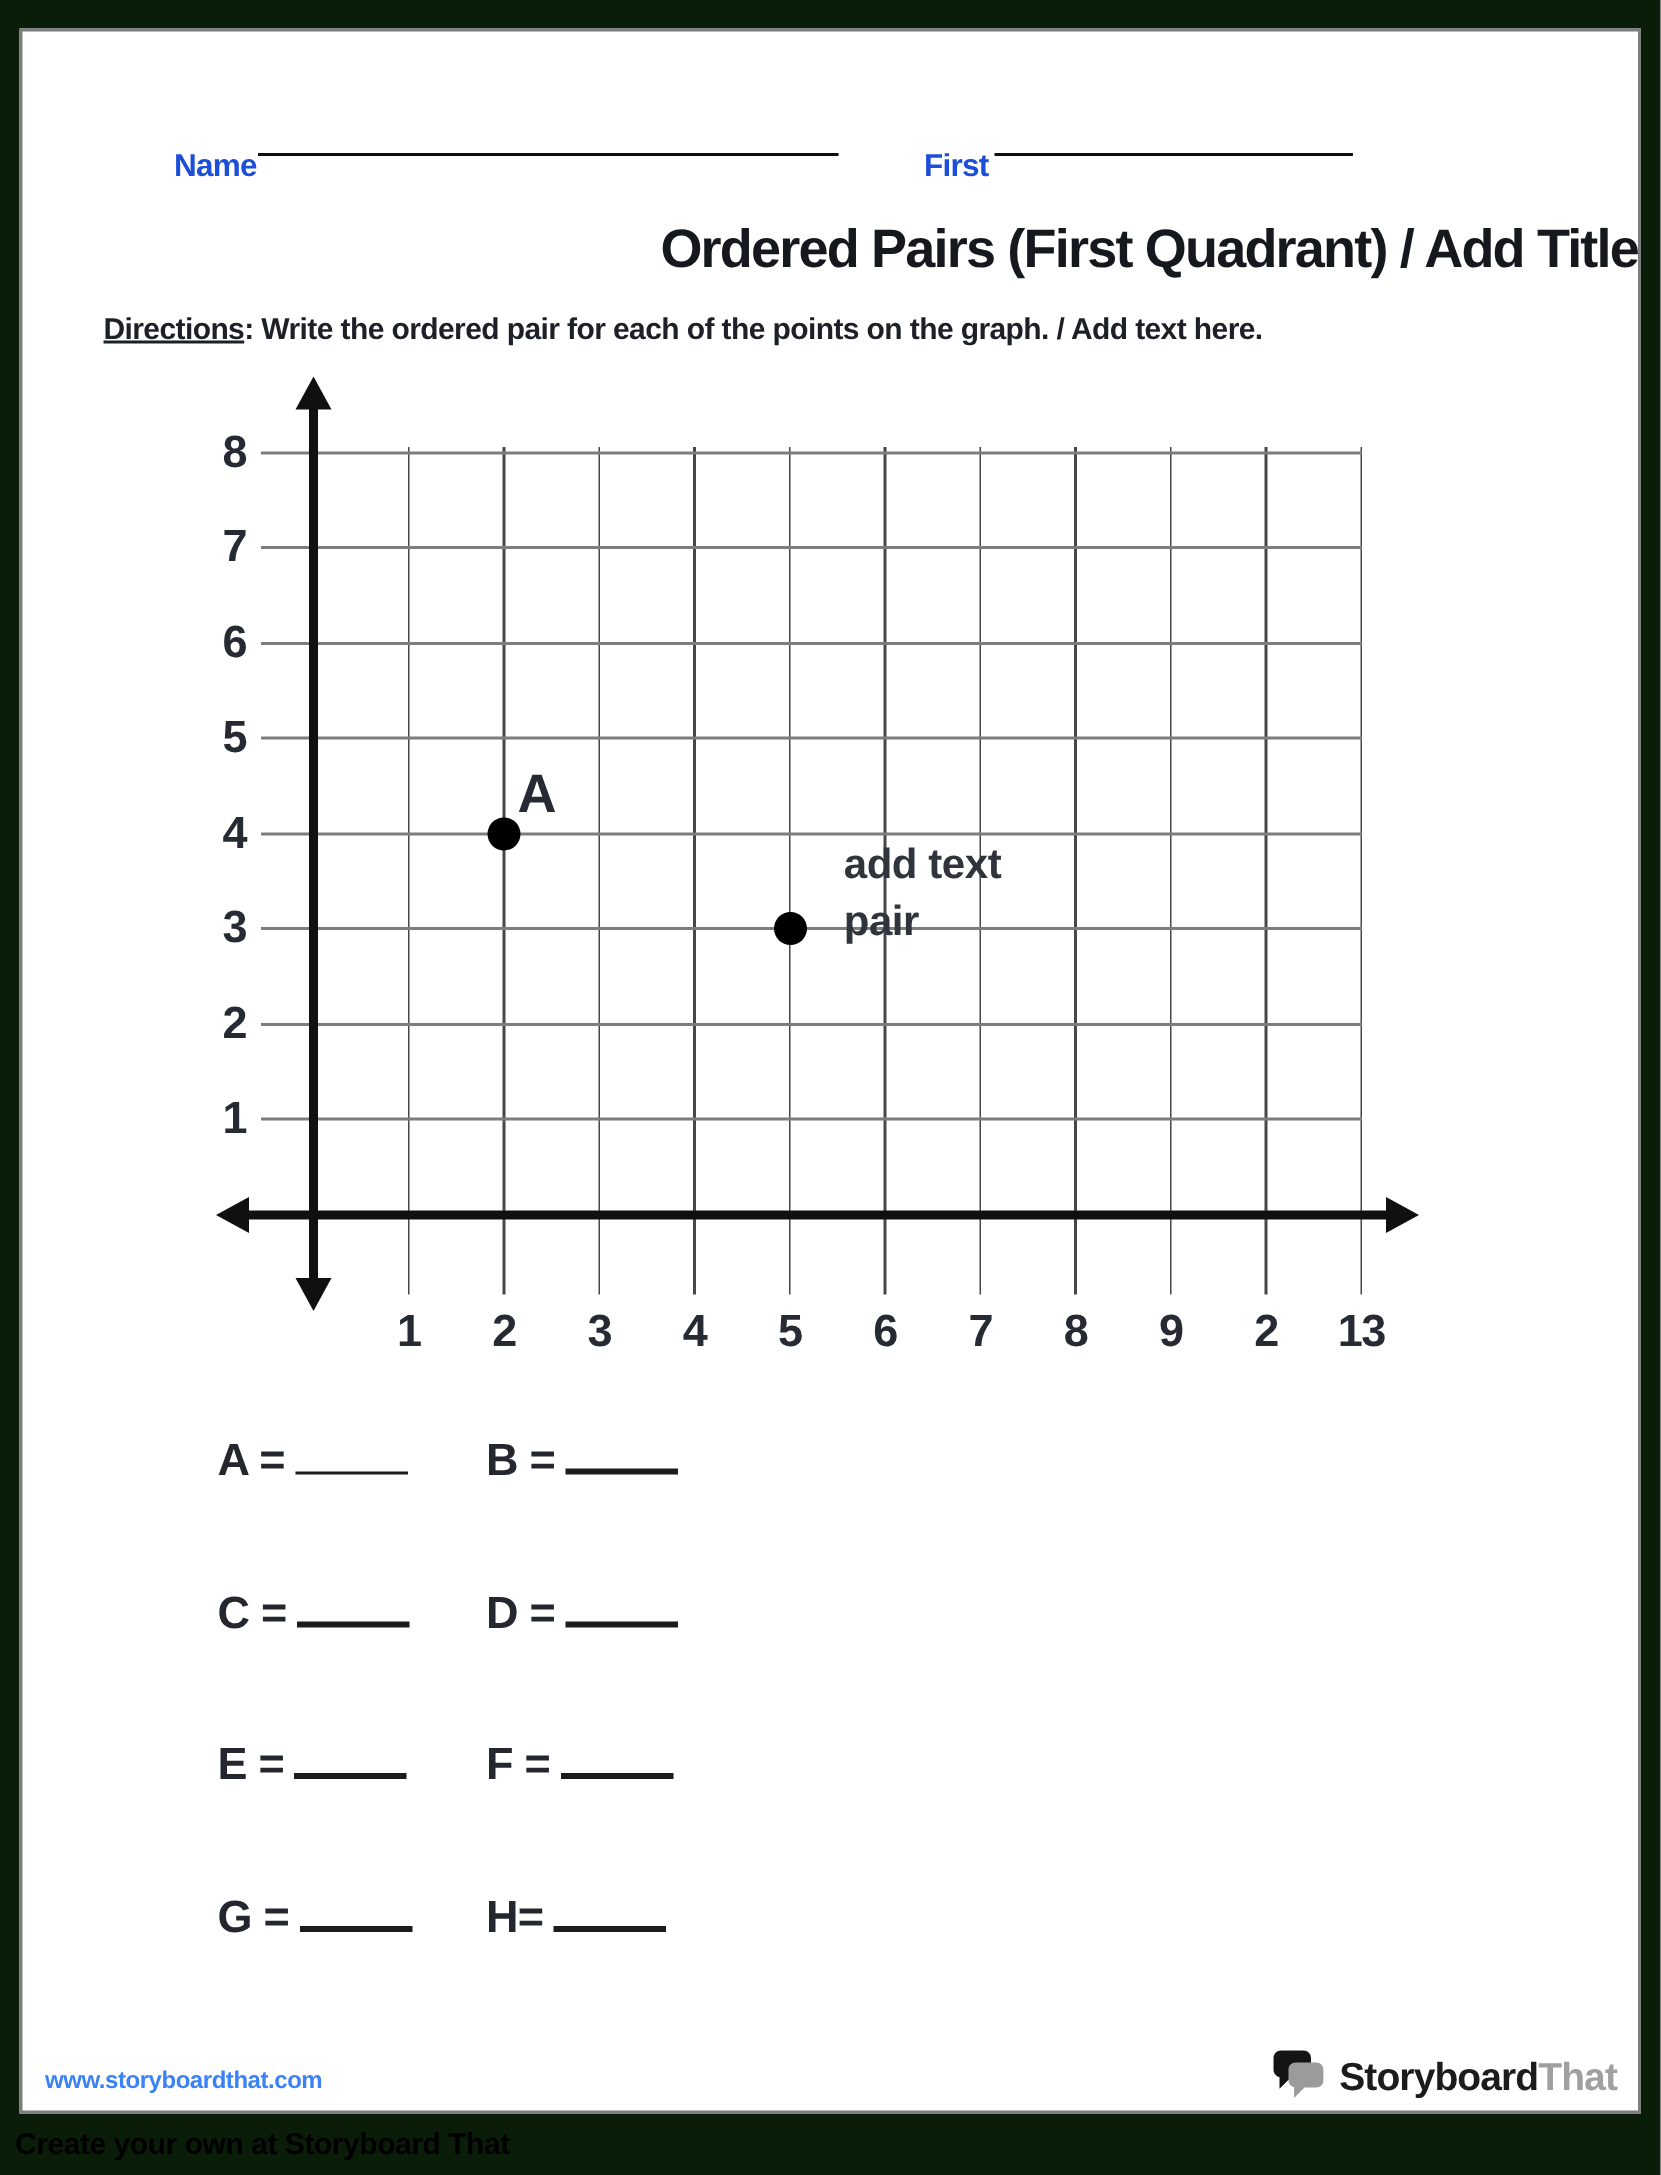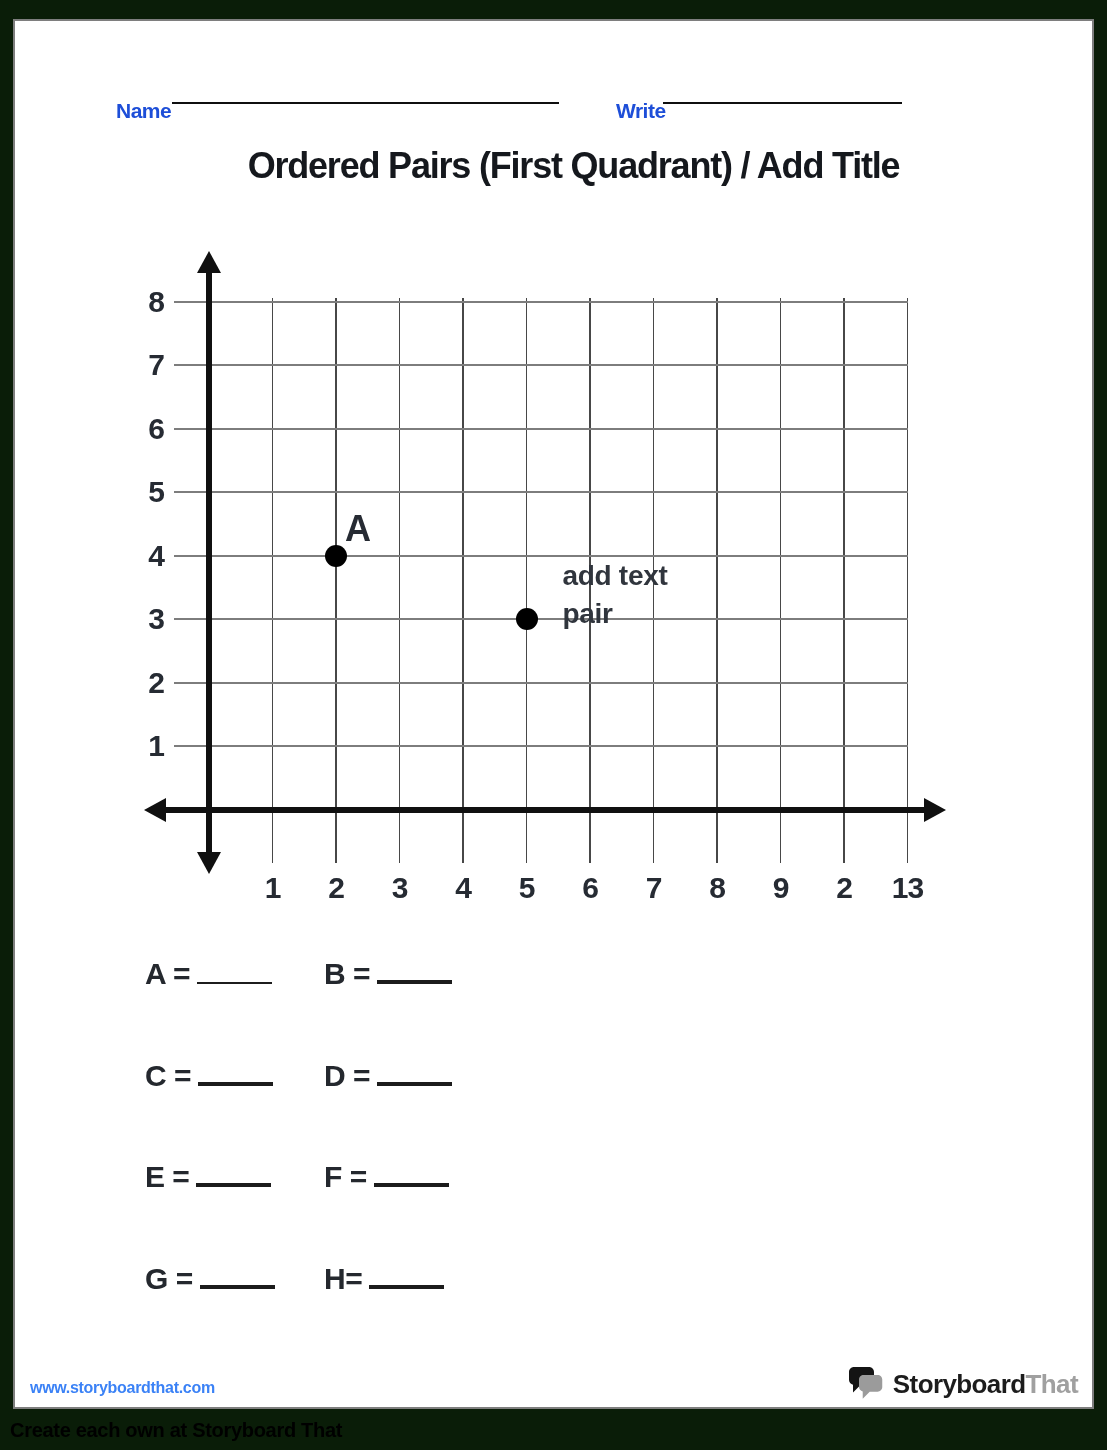--- a/index.html
+++ b/index.html
@@ -15,21 +15,21 @@
     width:1081px; height:1390px;
     background:#ffffff;
     border:2px solid #7e7e7e;
     overflow:hidden;
   }
   
   .hdr-label { position:absolute; font-size:21px; font-weight:700; color:#1d4ed8; letter-spacing:-0.5px; }
   .fill-line { position:absolute; height:0; border-bottom:2px solid #0f0f0f; }
   .title {
     position:absolute; left:0; right:0; top:124px;
-    text-align:center;
+    text-align:right;
     font-size:36px; font-weight:800; letter-spacing:-1.2px;
     color:#15181d;
     margin-left:40px;
   }
   .directions {
     position:absolute; left:54px; top:188px;
     font-size:20px; font-weight:700; letter-spacing:-0.4px;
     color:#1d2127; white-space:nowrap;
   }
   .directions .dir-word { text-decoration:underline; }
@@ -70,25 +70,26 @@
     font-size:20px; font-weight:800; color:#000000; letter-spacing:-0.3px;
   }
 </style>
 </head>
 <body>
 
 <div class="page">
 
   <span class="hdr-label" style="left:101px; top:78px;">Name</span>
   <span class="fill-line" style="left:157px; top:81px; width:387px;"></span>
-  <span class="hdr-label" style="left:601px; top:78px;">Write</span>
+  <span class="hdr-label" style="left:601px; top:78px;">First</span>
   <span class="fill-line" style="left:648px; top:81px; width:239px;"></span>
 
   <h1 class="title">Ordered Pairs (First Quadrant) / Add Title</h1>
 
+  <p class="directions"><span class="dir-word">Directions</span><span>: Write the ordered pair for each of the points on the graph. / Add text here.</span></p>
 
   <div id="graph">
       <div class="gline-v" style="left: 256.75px; top: 277px; height: 565px;"></div>
       <div class="xlab" style="left: 232.5px; top: 847px;">1</div>
       <div class="gline-v" style="left: 320.25px; top: 277px; height: 565px;"></div>
       <div class="xlab" style="left: 296px; top: 847px;">2</div>
       <div class="gline-v" style="left: 383.75px; top: 277px; height: 565px;"></div>
       <div class="xlab" style="left: 359.5px; top: 847px;">3</div>
       <div class="gline-v" style="left: 447.25px; top: 277px; height: 565px;"></div>
       <div class="xlab" style="left: 423px; top: 847px;">4</div>
@@ -172,13 +173,13 @@
   <span class="site-url">www.storyboardthat.com</span>
   <div class="logo">
     <svg width="38" height="38" viewBox="0 0 38 38">
       <path fill="#141414" d="M7 1h13c2.8 0 5 2.2 5 5v8c0 2.8-2.2 5-5 5h-8.5L4 26.5V18.8C1.7 18.2 0 16.1 0 14V6c0-2.8 2.2-5 5-5h2z" transform="translate(1,1)"></path>
       <path fill="#9b9b9b" d="M7 1h13c2.8 0 5 2.2 5 5v8c0 2.8-2.2 5-5 5h-8.5L4 26.5V18.8C1.7 18.2 0 16.1 0 14V6c0-2.8 2.2-5 5-5h2z" transform="translate(11,9) scale(0.93)"></path>
     </svg>
     <span class="logo-text"><span class="lt-black">Storyboard</span><span class="lt-gray">That</span></span>
   </div>
 </div>
 
-<span class="tagline">Create each own at Storyboard That</span>
+<span class="tagline">Create your own at Storyboard That</span>
 
 </body></html>

